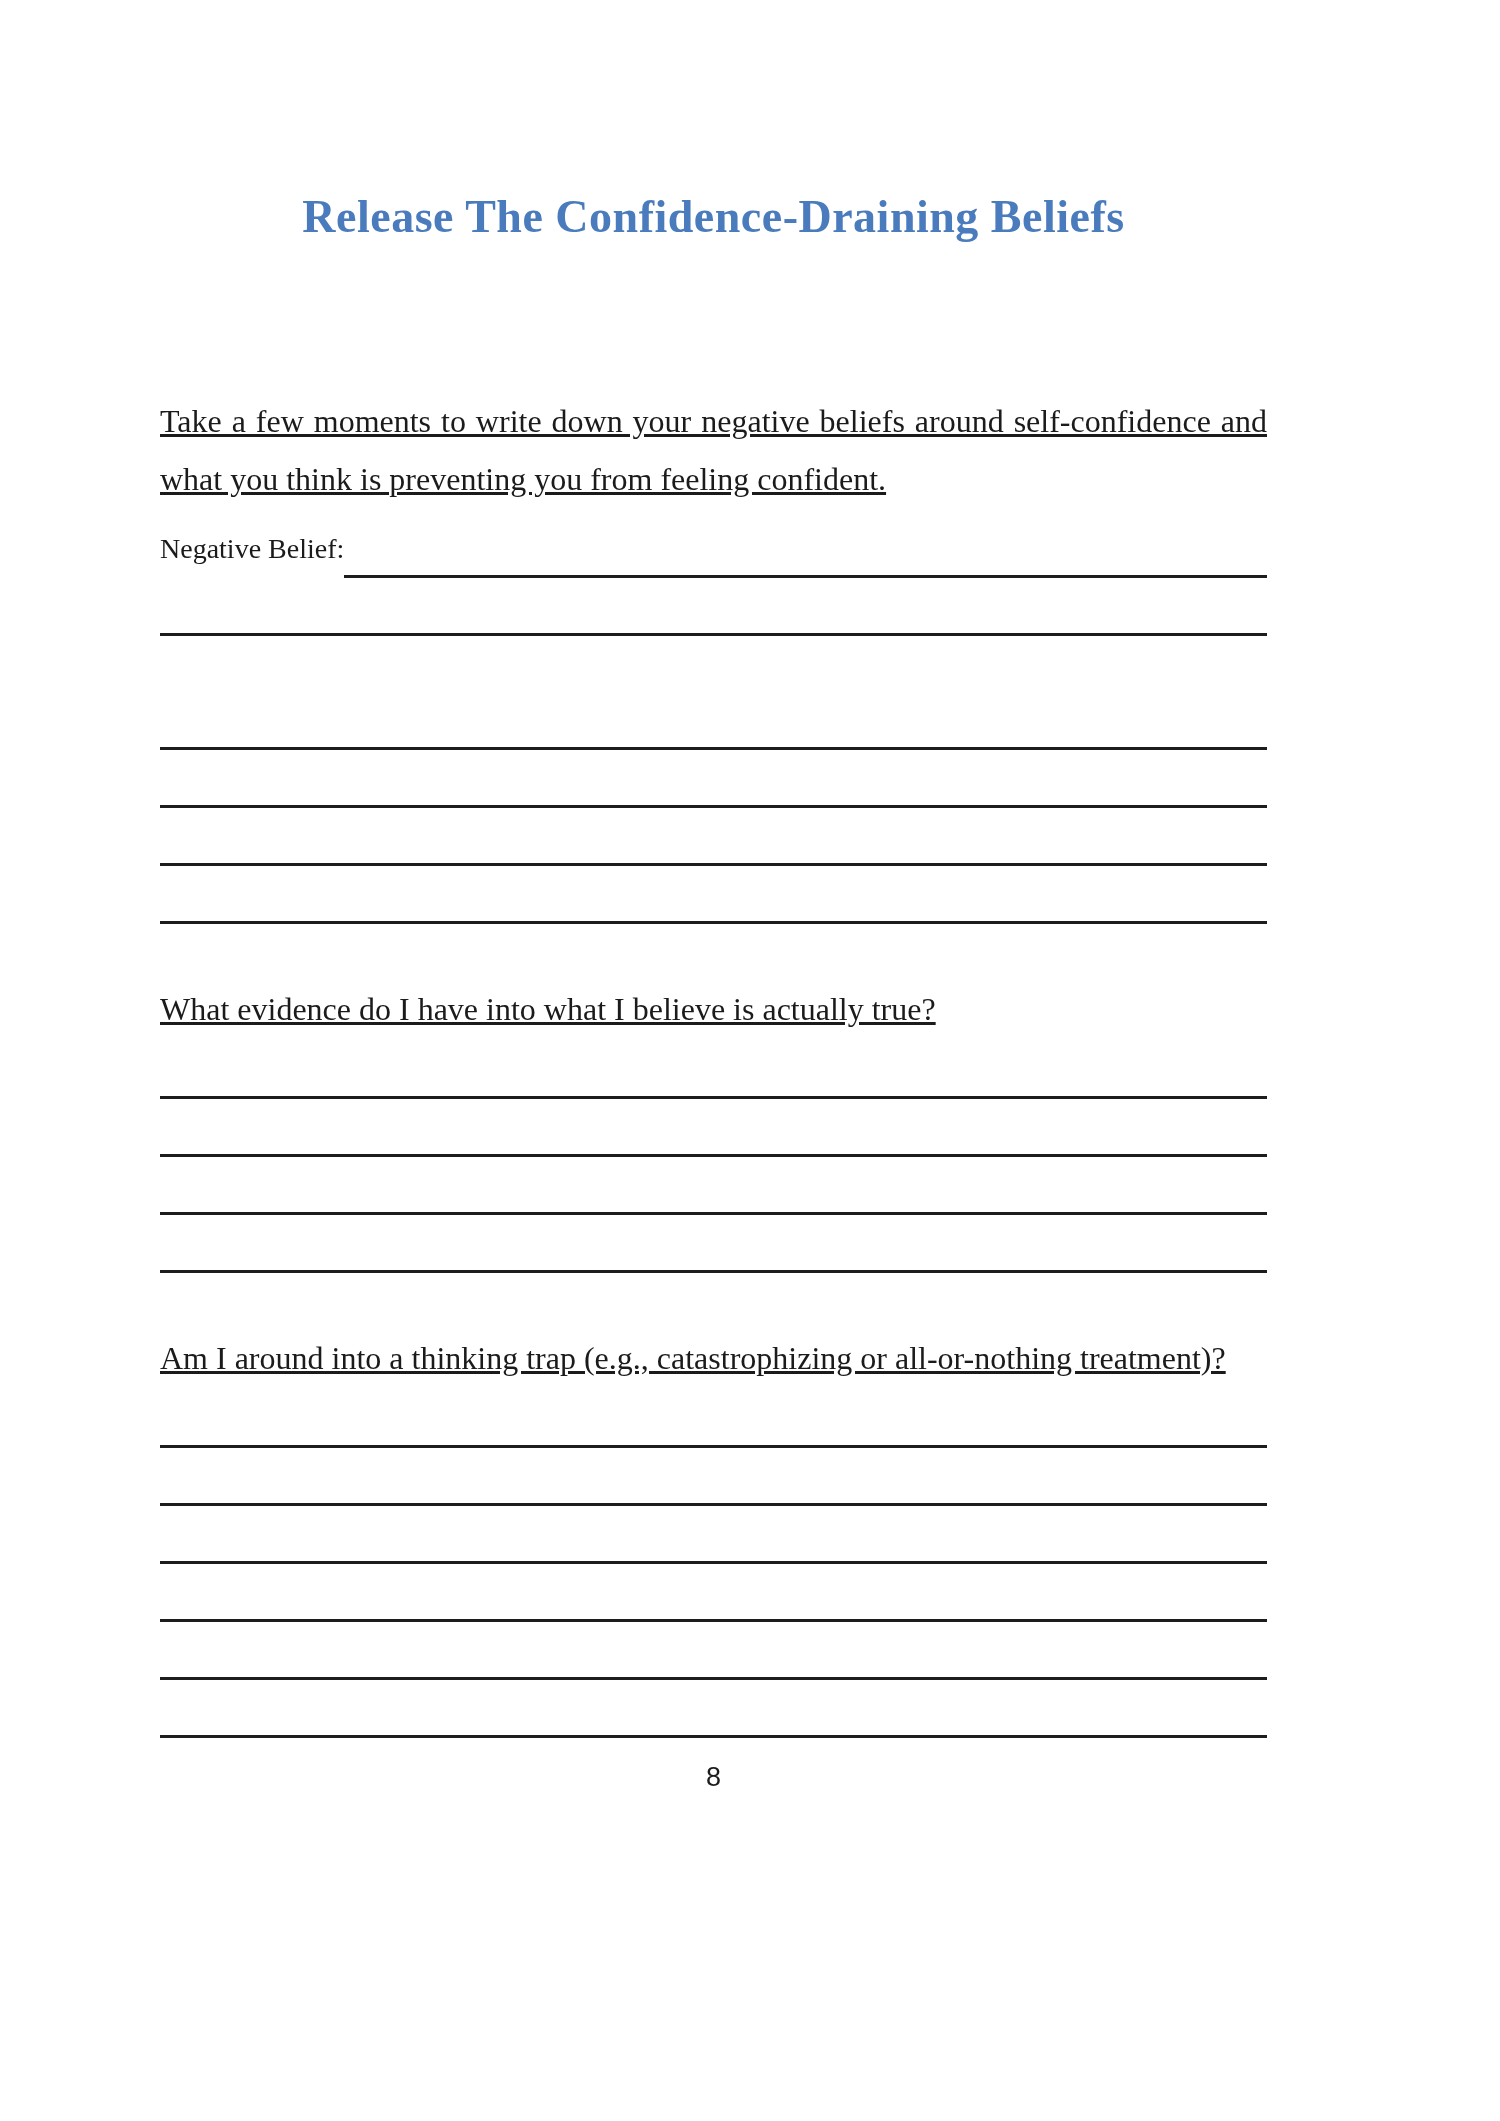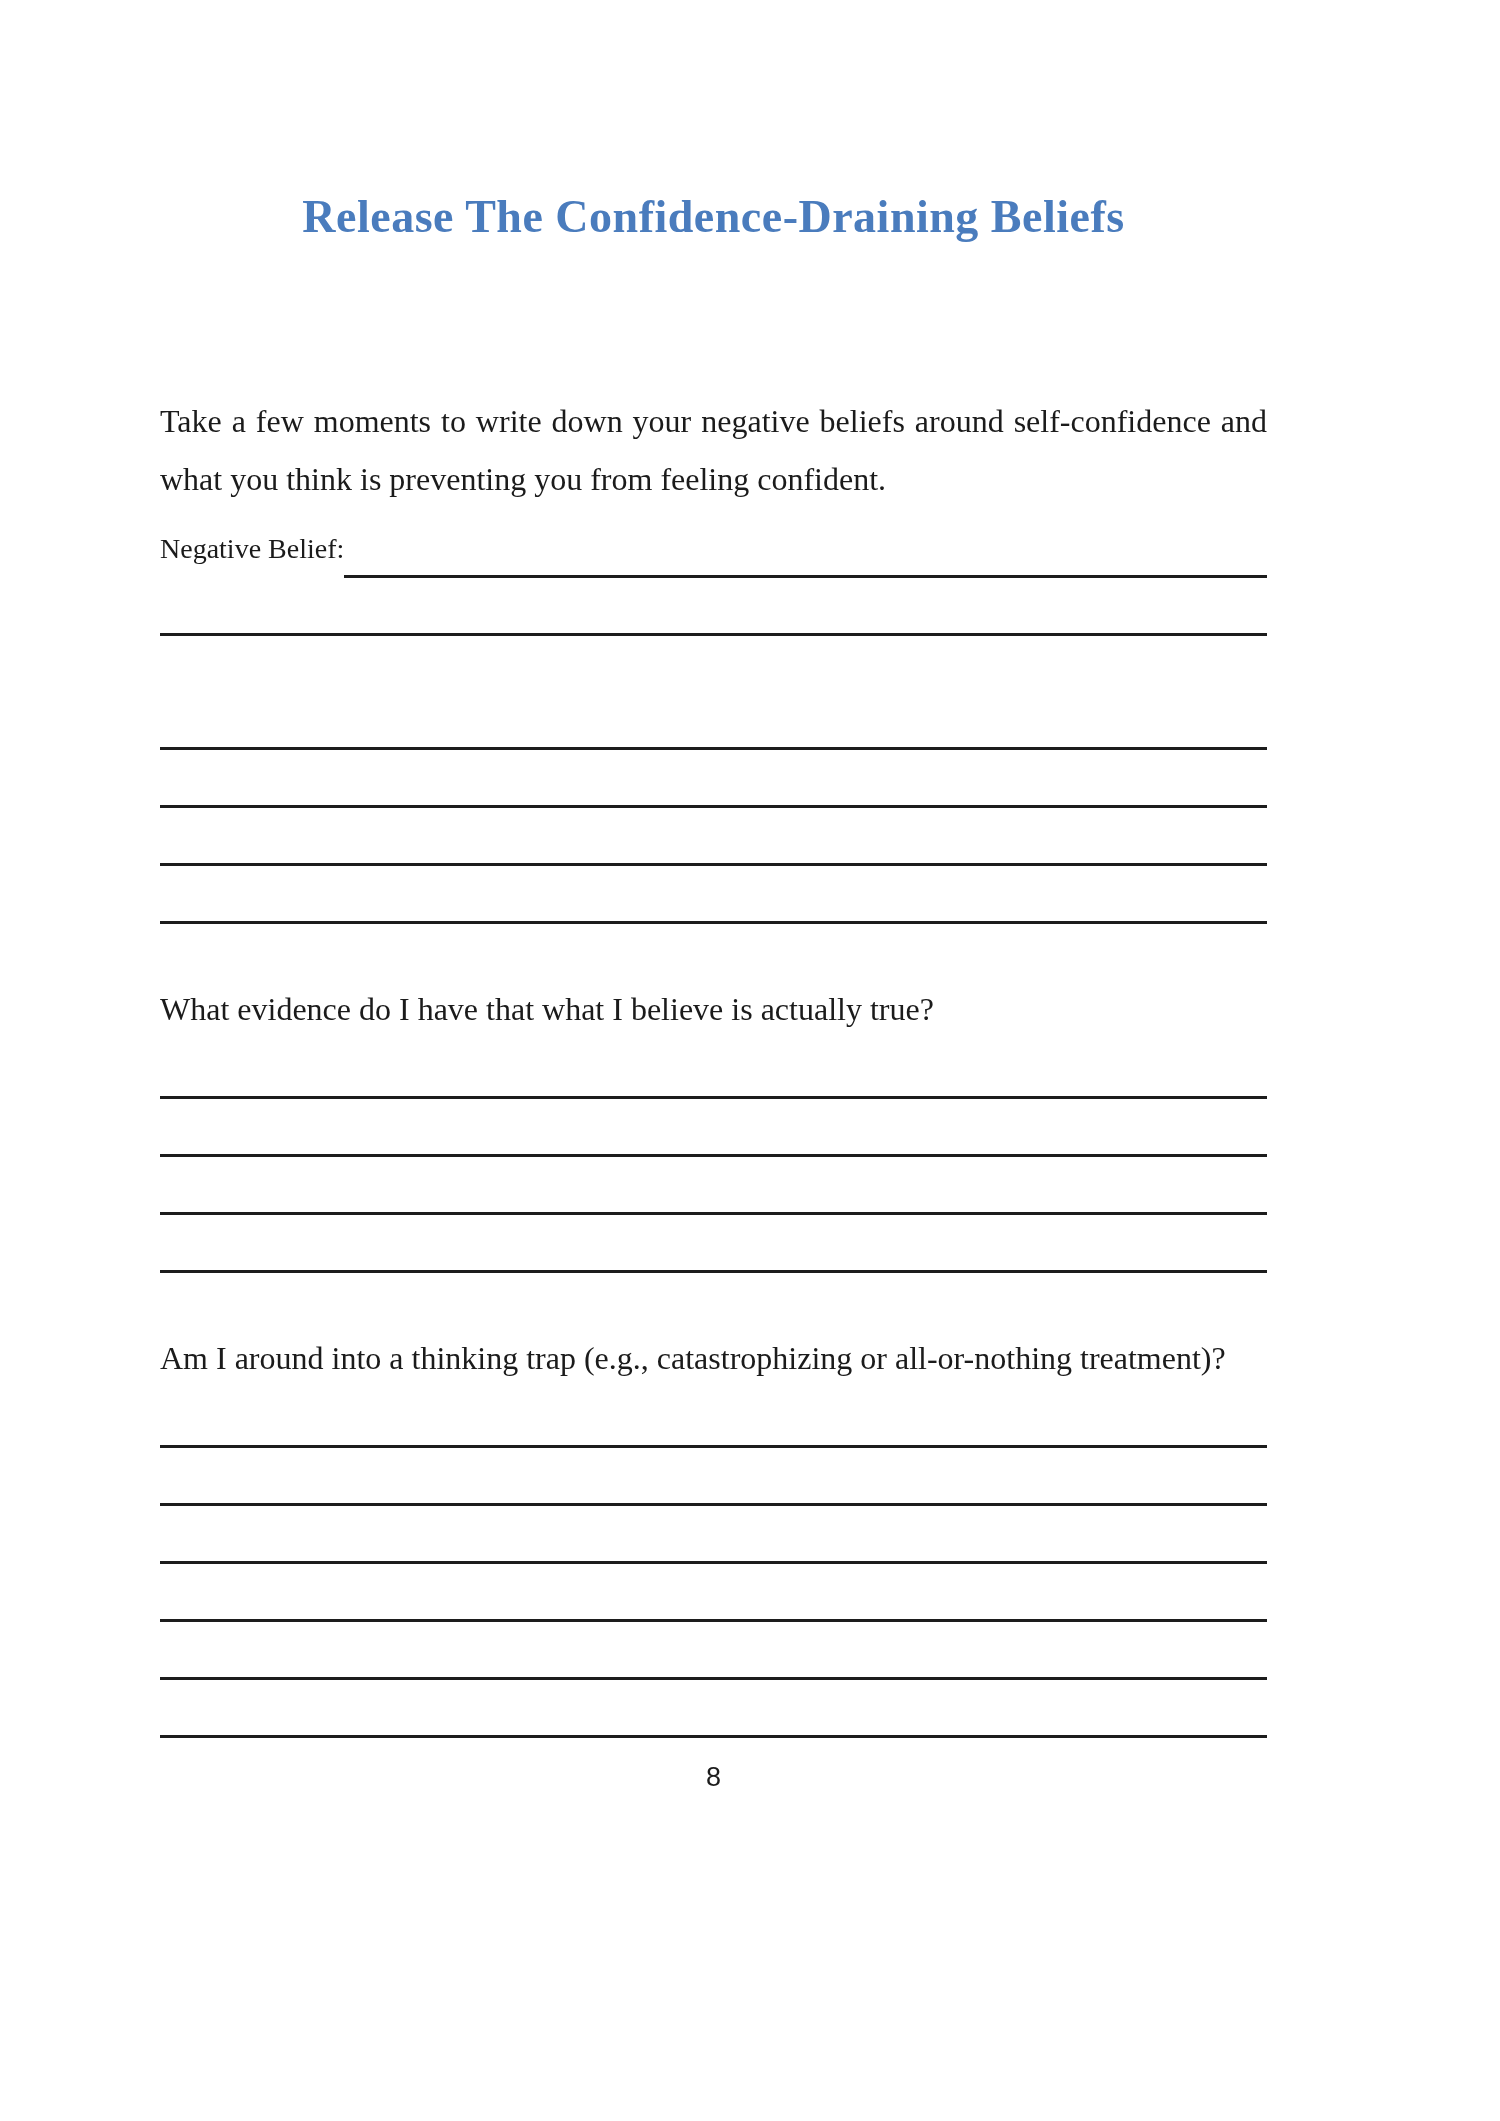--- a/index.html
+++ b/index.html
@@ -22,20 +22,21 @@
     font-weight:bold;
     text-align:center;
     color:var(--title-color, #4a7cbd);
     letter-spacing:0.5px;
   }
   p.para {
     margin:0;
     font-size:32px;
     line-height:58px;
     text-align:justify;
+    text-decoration:underline;
   }
   p.intro   { margin-top:148px; }
   p.instruction { margin-top:27px; text-align:left; }
   .field-block { margin-top:12px; }
   .write-line {
     box-sizing:border-box;
     height:58px;
     border-bottom:3px solid var(--rule-color, #1d1d1d);
   }
   .labelled-line {
@@ -88,21 +89,21 @@
     <div id="questions">
         <div class="question-block">
           <div class="answer-lines">
             <div class="write-line"></div>
             <div class="write-line"></div>
             <div class="write-line"></div>
             <div class="write-line"></div>
           </div>
         </div>
         <div class="question-block">
-          <p class="para">What evidence do I have that what I believe is actually true?</p>
+          <p class="para">What evidence do I have into what I believe is actually true?</p>
           <div class="answer-lines">
             <div class="write-line"></div>
             <div class="write-line"></div>
             <div class="write-line"></div>
             <div class="write-line"></div>
           </div>
         </div>
         <div class="question-block">
           <p class="para">Am I around into a thinking trap (e.g., catastrophizing or all-or-nothing treatment)?</p>
           <div class="answer-lines">

